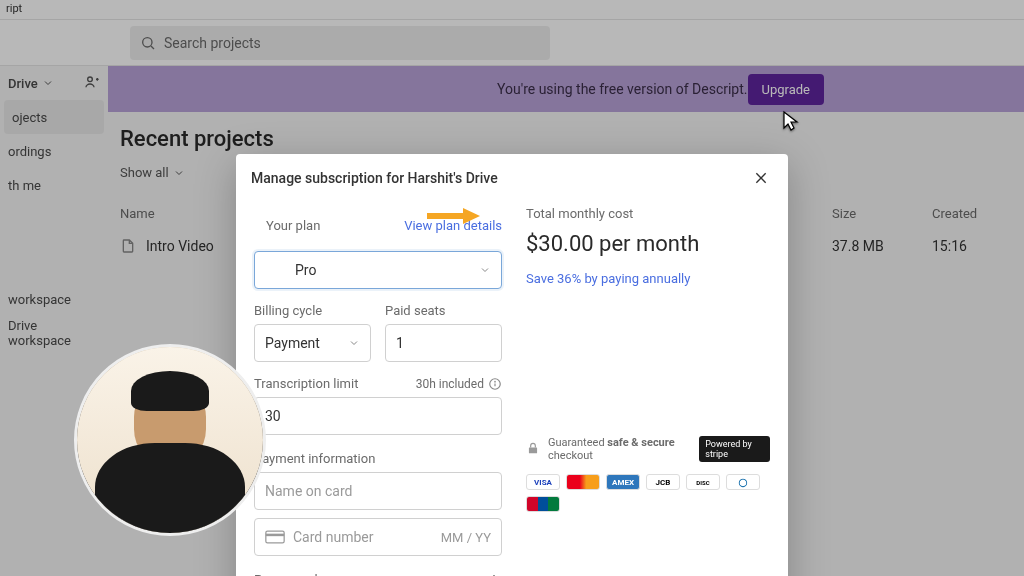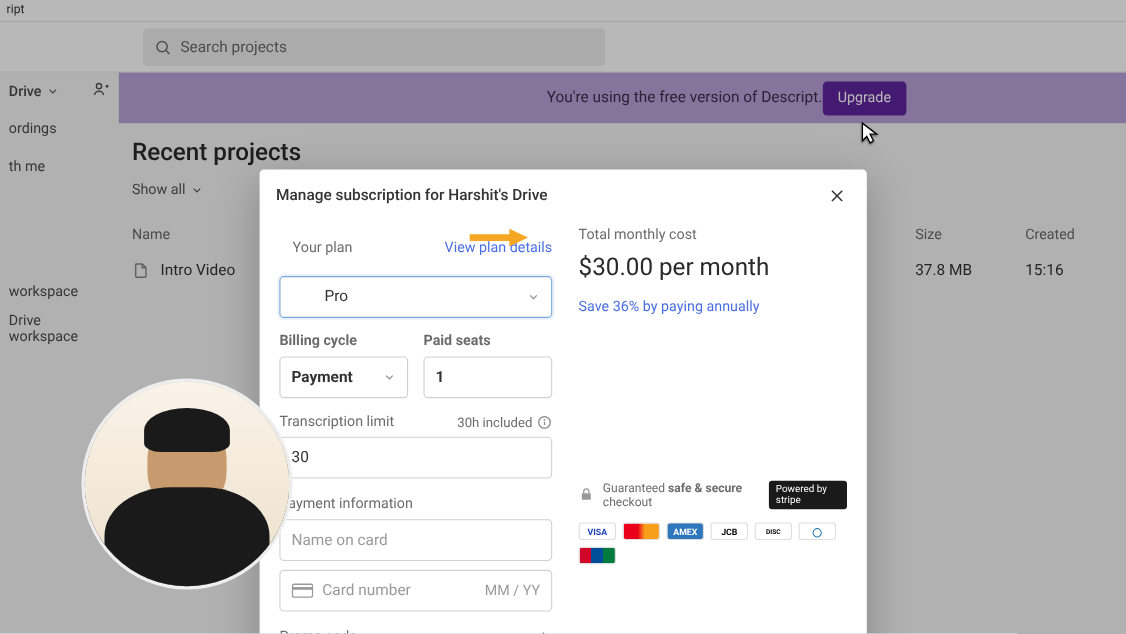--- a/index.html
+++ b/index.html
@@ -47,21 +47,21 @@
   .mright { flex:1; }
 
   .lbl { font-size: 13px; color: #6b6b6b; margin-bottom: 6px; display:block; }
   .planrow { display:flex; align-items:center; justify-content:space-between; margin-bottom:6px; }
   .viewlink { color:#4a6ee0; font-size:13px; cursor:pointer; }
   .arrow { position:absolute; left:425px; top:207px; z-index:31; }
   .arrow svg { display:block; }
 
   .select, .tinput { width:100%; height:38px; border:1px solid #d0d0d0; border-radius:4px; padding:0 10px; font-size:14px; color:#333; background:#fff; display:flex; align-items:center; justify-content:space-between; }
   .selpro { border:1px solid #7aa7d9; box-shadow: 0 0 0 2px rgba(122,167,217,0.15); padding-left: 40px; }
-  .pair { display:flex; gap:14px; margin-top:14px;font-weight:bold; }
+  .pair { display:flex; gap:14px; margin-top:14px; }
   .pair > div { flex:1; }
   .infoicon { display:inline-flex; vertical-align:middle; }
 
   .ccard { display:flex; align-items:center; gap:8px; }
   .ccardic { display:inline-flex; }
   .ccexp { color:#9a9a9a; font-size:13px; }
 
   .promo { display:flex; align-items:flex-start; justify-content:space-between; margin-top:16px; font-size:13px; color:#6b6b6b; }
 
   .costlbl { color:#6b6b6b; font-size:13px; margin-bottom:10px; display:block; }
@@ -111,20 +111,23 @@
       </span>
       <span class="sbinvite">
         <svg width="16" height="16" viewBox="0 0 24 24" fill="none" stroke="#555" stroke-width="2">
             <circle cx="9" cy="8" r="3.5"></circle>
             <path d="M3 20c0-3 3-5 6-5s6 2 6 5"></path>
             <line x1="18" y1="8" x2="22" y2="8"></line>
             <line x1="20" y1="6" x2="20" y2="10"></line>
           </svg>
       </span>
     </div>
+    <div class="sbrow sbactive">
+        <span>ojects</span>
+      </div>
     <div class="sbrow">
         <span>ordings</span>
       </div>
     <div class="sbrow">
         <span>th me</span>
       </div>
     <div class="sbsec">
       <div class="sbrow">
           <span>workspace</span>
         </div>

